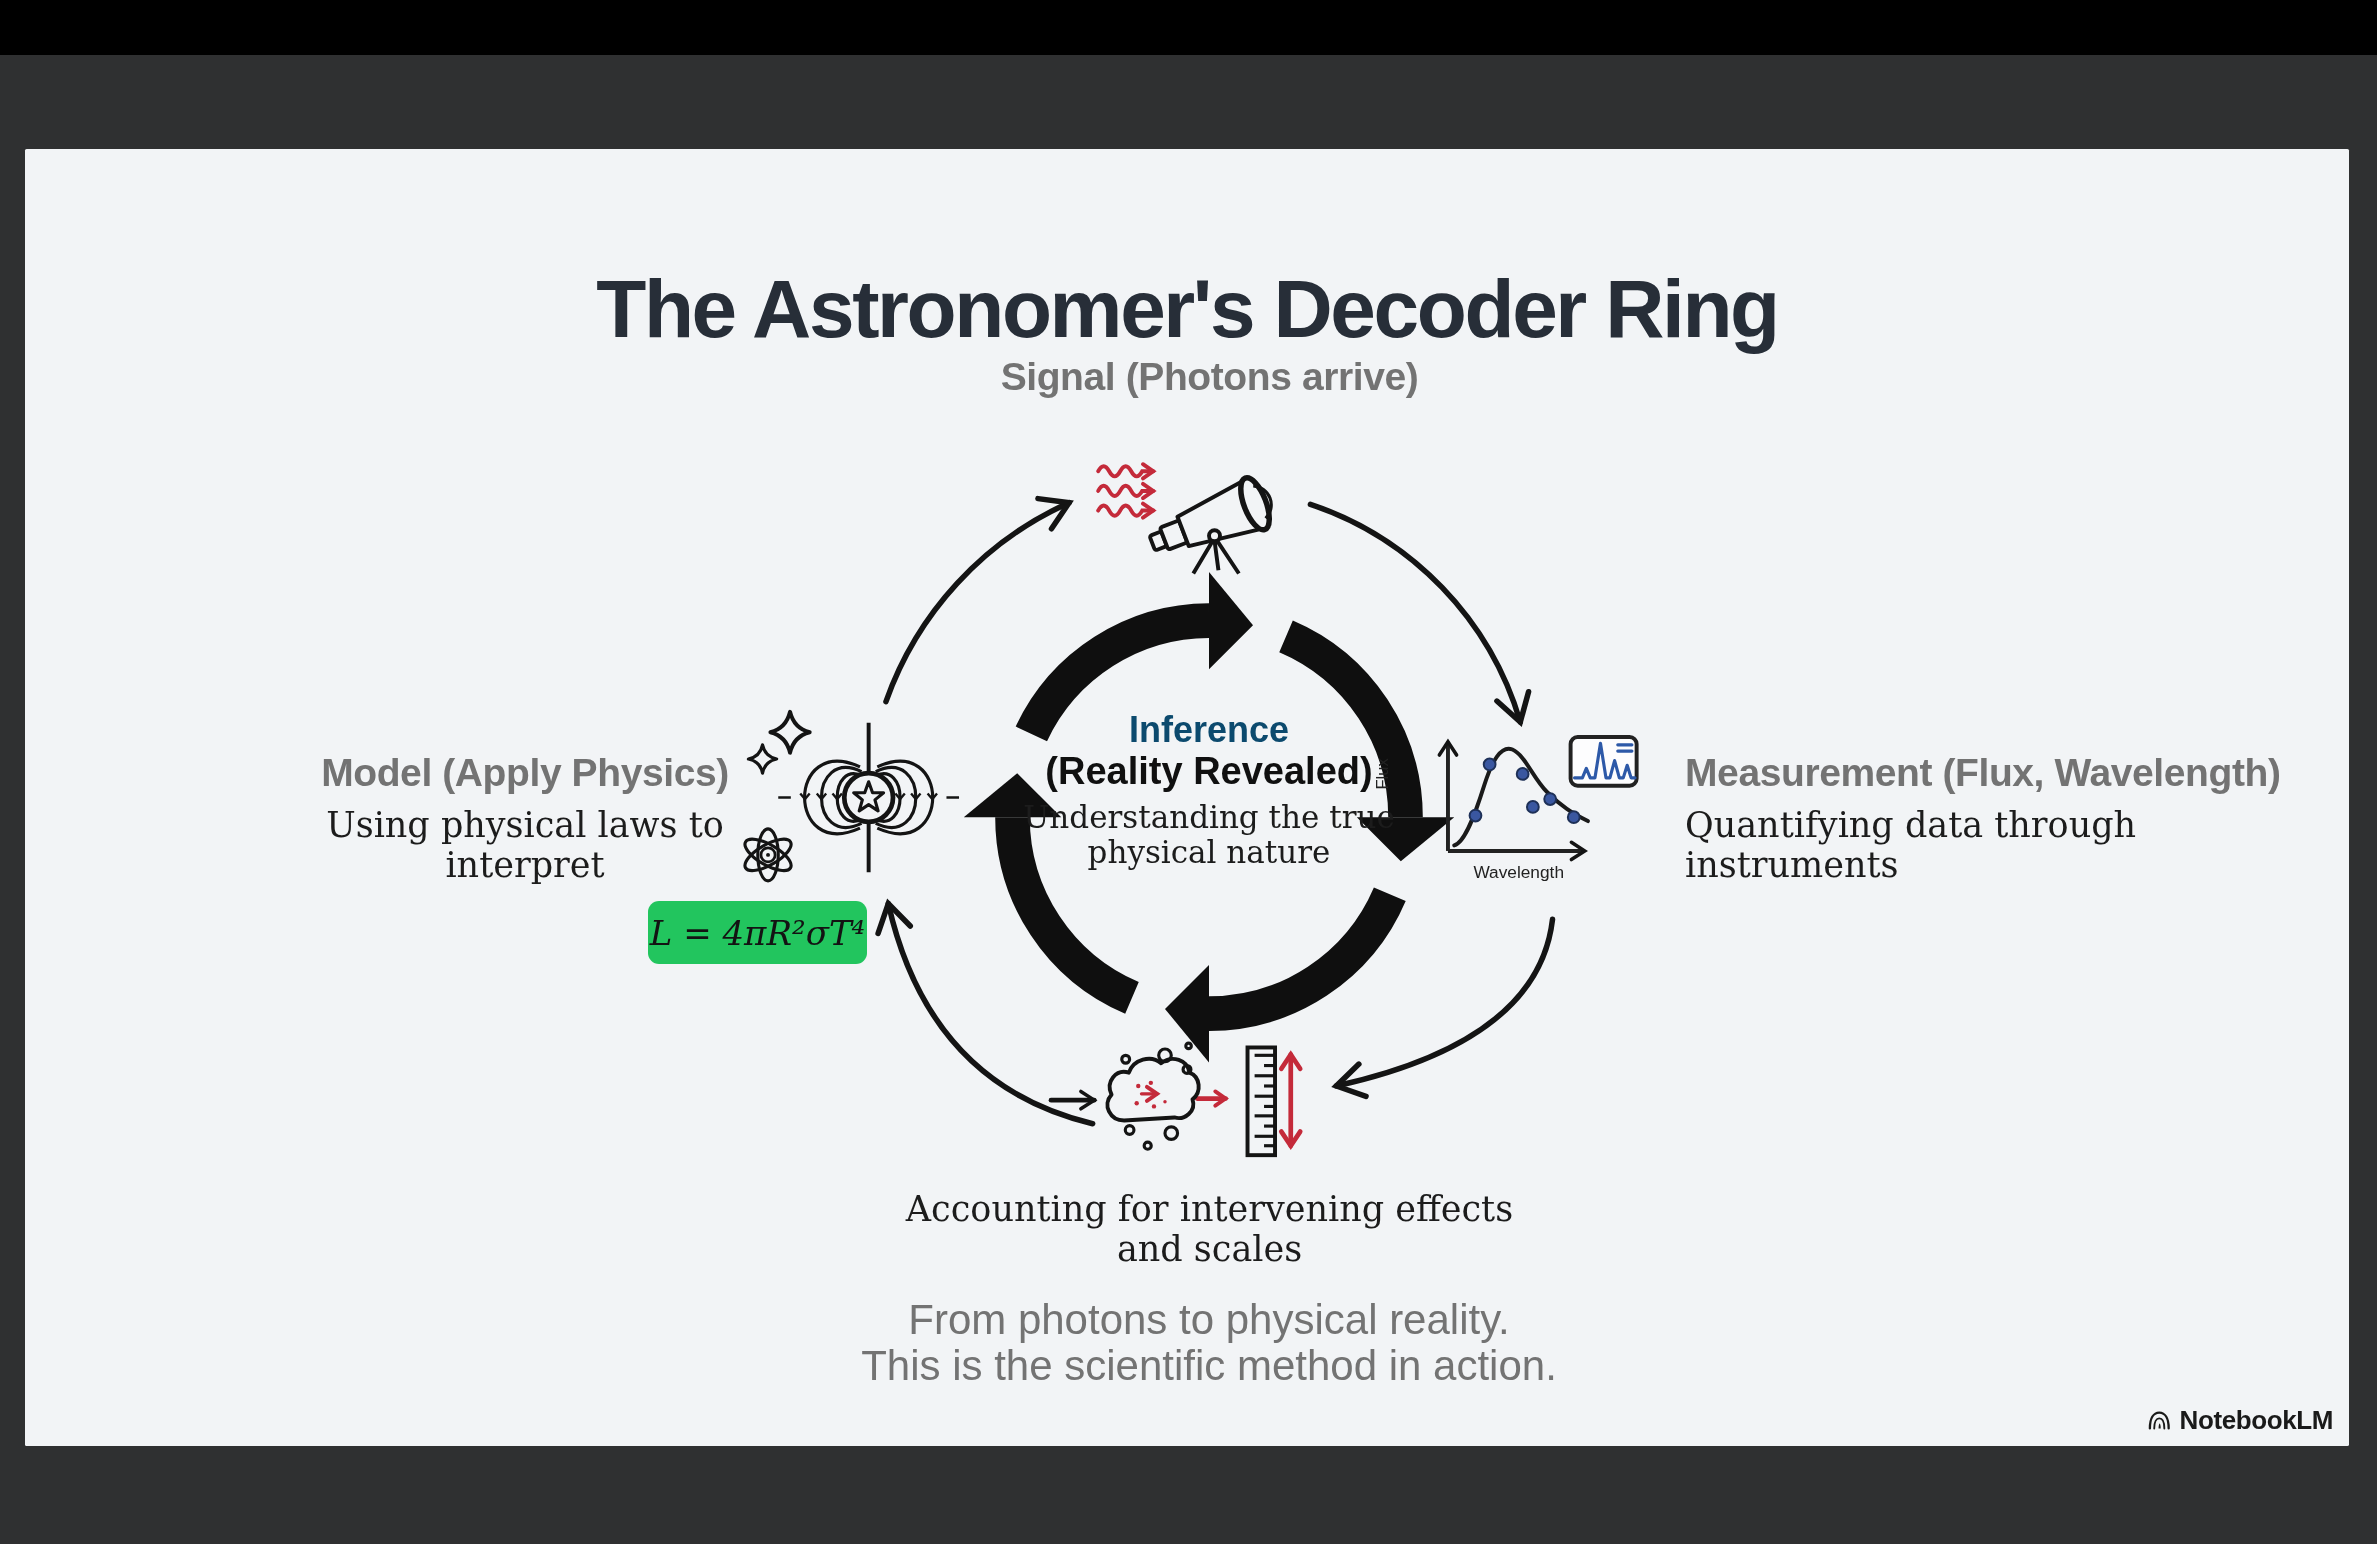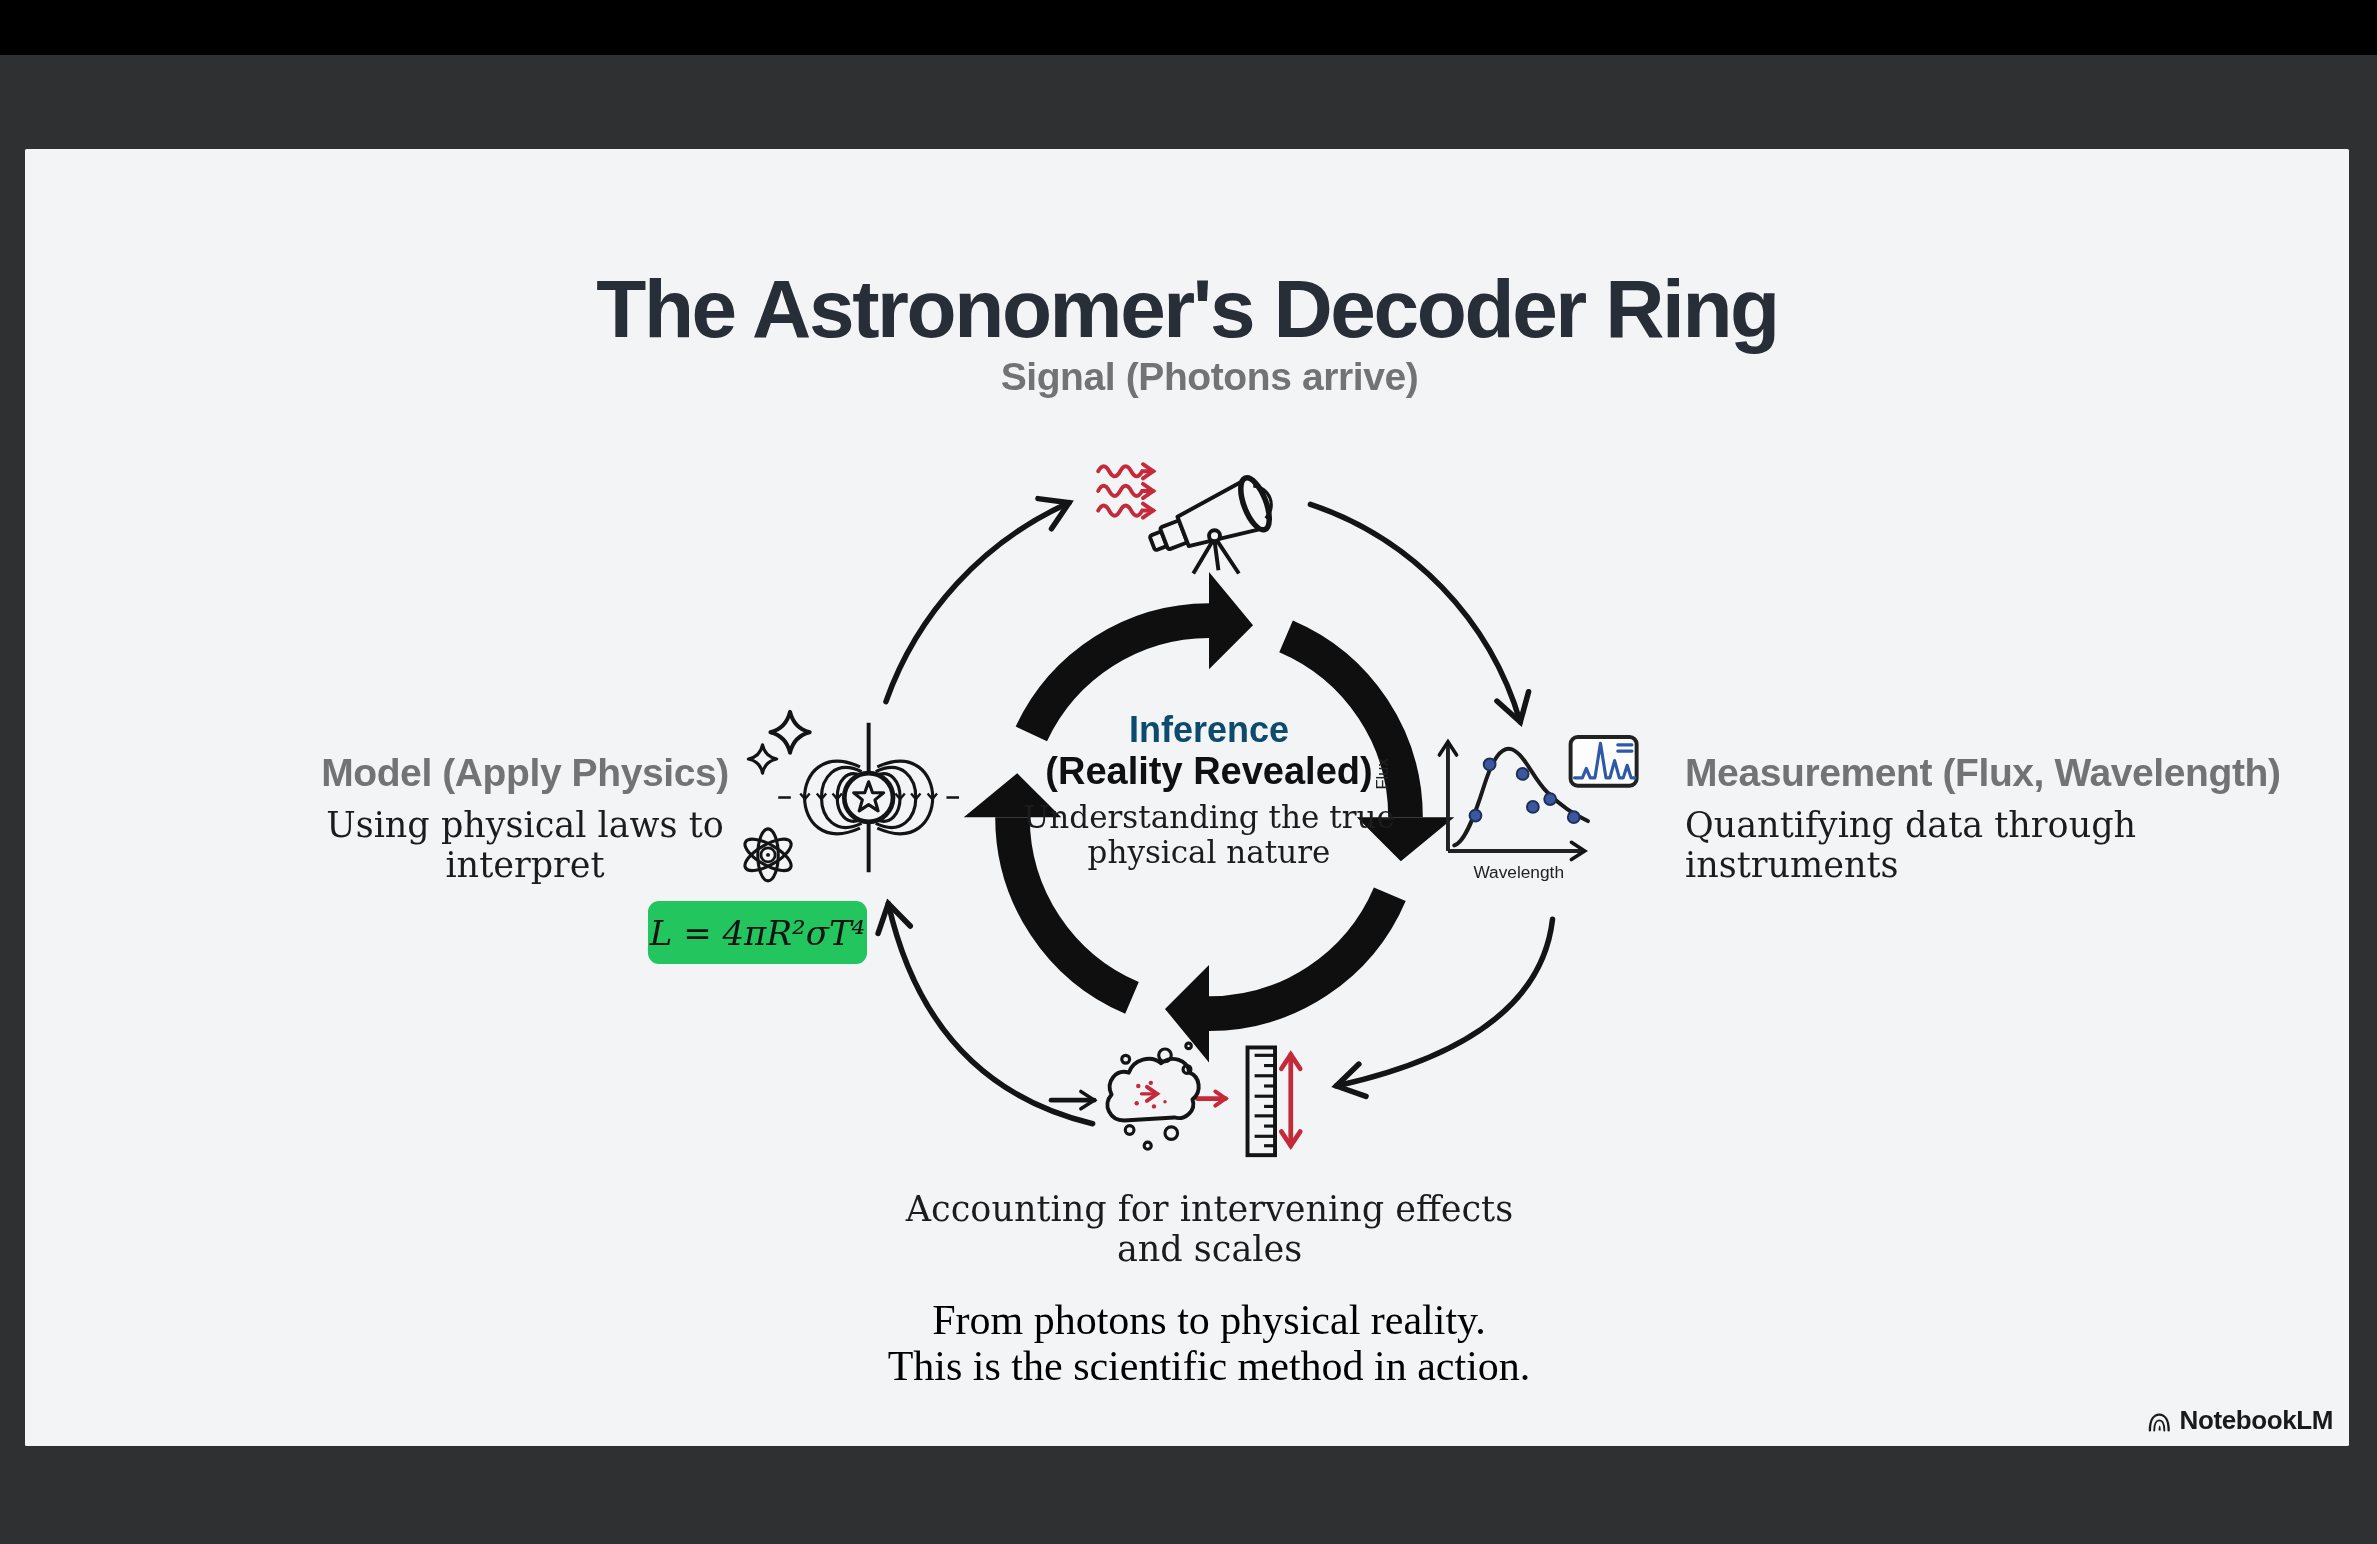--- a/index.html
+++ b/index.html
@@ -34,23 +34,23 @@
   .formula{
     left:623px;top:752px;width:219px;height:63px;background:#22c55e;border-radius:11px;
     display:flex;align-items:center;justify-content:center;
     font-family:"DejaVu Serif",serif;font-style:italic;font-size:34px;color:#131313;
   }
   .formula::after{
     content:"";position:absolute;right:27px;top:-7px;width:19px;height:19px;
     background:#e9e9ee;transform:rotate(45deg);z-index:-1;
   }
   .footer-text{left:791px;top:1148px;width:786px;text-align:center;
-    font-family:Liberation Serif, serif;font-size:42px;line-height:46px;color:#000000;}
+    font-family:Liberation Sans, sans-serif;font-size:42px;line-height:46px;color:#737373;}
   .brand{
-    left:2122px;top:1256px;width:186px;height:31px;display:flex;align-items:flex-end;gap:8px;
+    left:2122px;top:1256px;width:186px;height:31px;display:flex;align-items:center;gap:8px;
     justify-content:flex-end;
   }
   .brand span{font-size:26px;font-weight:700;color:#1a1a1a;letter-spacing:-0.4px;}
 </style>
 </head>
 <body>
 
 <div class="letterbox-top"></div>
 
 <div class="slide">

